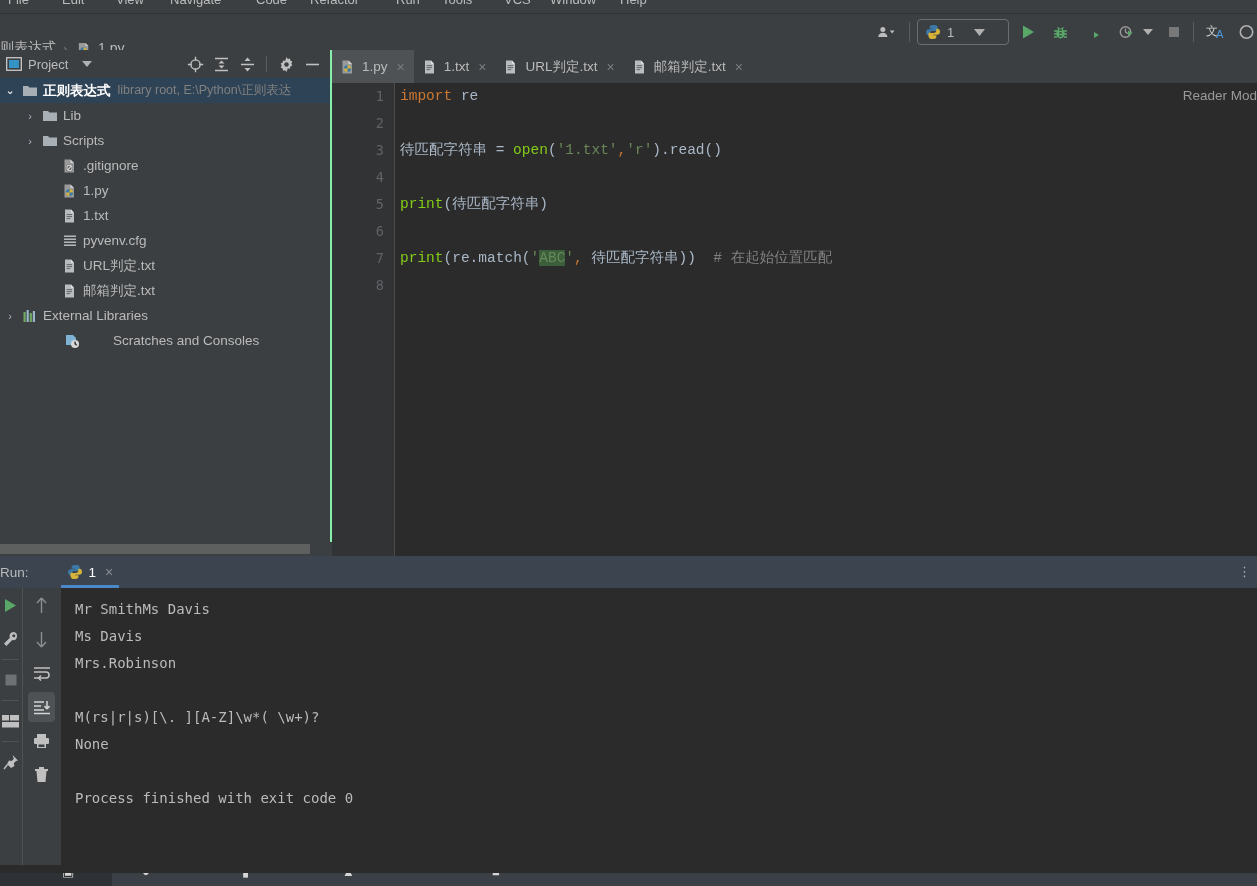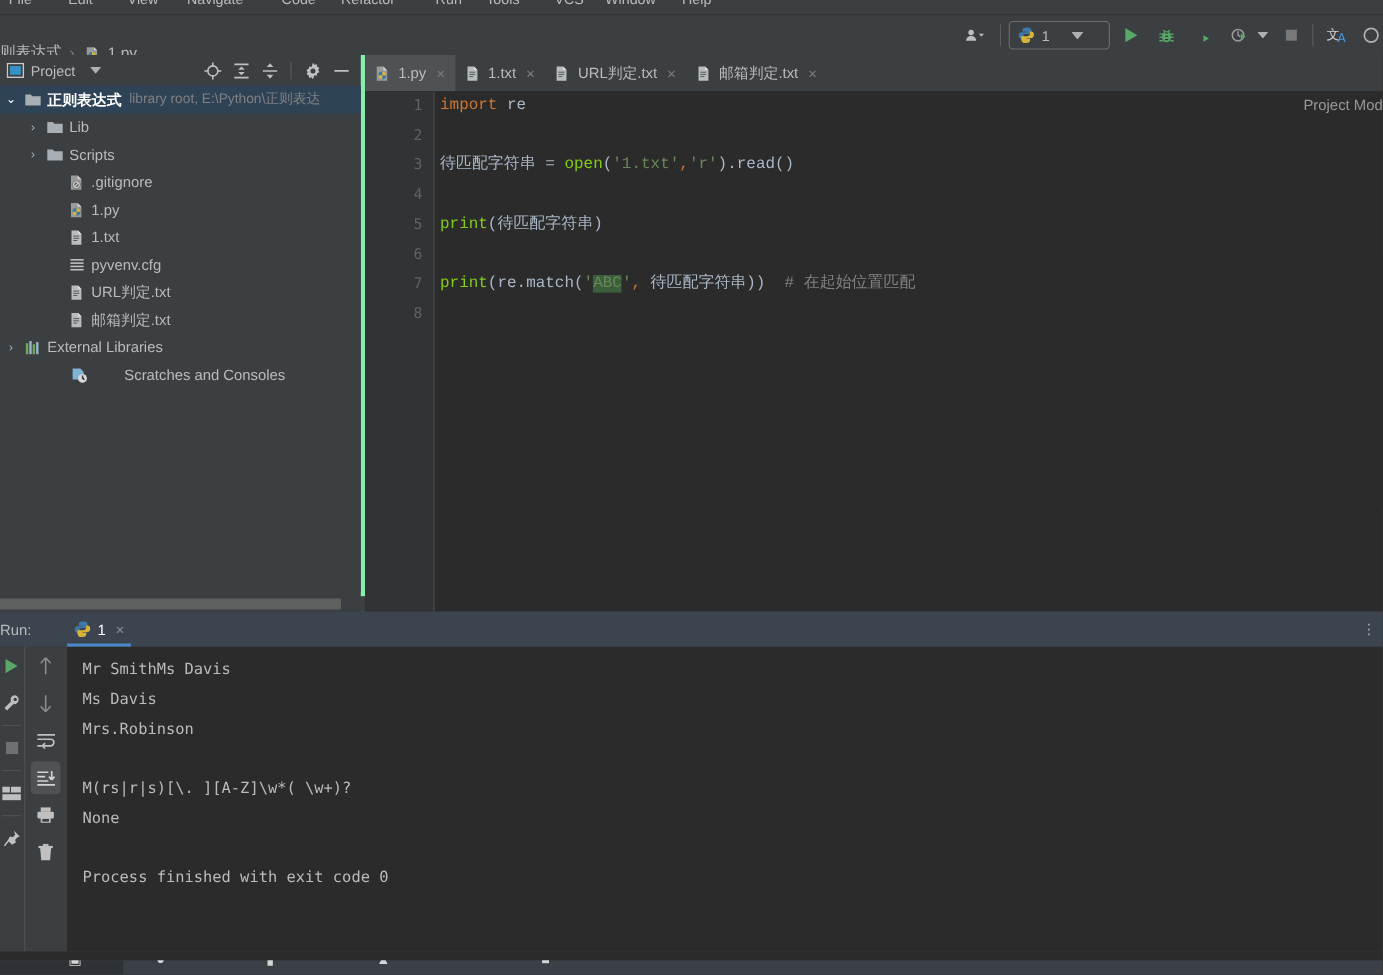--- a/index.html
+++ b/index.html
@@ -56,21 +56,21 @@
 
   
   .panel-row {
     position: absolute; left: 0; top: 50px; width: 1257px; height: 506px;
   }
 
   
   .project-panel {
     position: absolute; left: 0; top: 0; width: 332px; height: 506px;
     background: #3c3f41;
-    border-right: 4px solid #86efac;
+    border-right: 2px solid #86efac;
   }
   .project-header {
     height: 28px; display: flex; align-items: center; padding-left: 6px;
   }
   .project-title { color: #bbbbbb; font-size: 13px; margin-left: 6px; }
   .ph-icons { margin-left: auto; display: flex; align-items: center; padding-right: 6px; gap: 2px; }
   .ph-icons .ic { width: 24px; height: 22px; display:flex; align-items:center; justify-content:center; }
 
   .tree {
     position: absolute; top: 28px; left: 0; right: 0; bottom: 18px;
@@ -575,21 +575,21 @@
         <div class="code" id="code">
             <div class="cline"><span class="k-kw">import</span><span class="k-def"> re</span></div>
             <div class="cline">&nbsp;</div>
             <div class="cline"><span class="k-def">待匹配字符串 </span><span class="k-def">= </span><span class="k-fn">open</span><span class="k-def">(</span><span class="k-str">'1.txt'</span><span class="k-comma">,</span><span class="k-str">'r'</span><span class="k-def">).read()</span></div>
             <div class="cline">&nbsp;</div>
             <div class="cline"><span class="k-fn">print</span><span class="k-def">(待匹配字符串)</span></div>
             <div class="cline">&nbsp;</div>
             <div class="cline"><span class="k-fn">print</span><span class="k-def">(re.match(</span><span class="k-str">'</span><span class="k-sel">ABC</span><span class="k-str">'</span><span class="k-comma">,</span><span class="k-def"> 待匹配字符串))</span><span class="k-cmt">  # 在起始位置匹配</span></div>
             <div class="cline">&nbsp;</div>
           </div>
-        <div class="reader-mode">Project Mod</div>
+        <div class="reader-mode">Reader Mod</div>
       </div>
     </div>
   </div>
 
   <div class="run-window">
     <div class="run-tabbar">
       <span class="run-label">Run:</span>
       <div class="run-tab">
         <span class="icon">
           <svg width="16" height="16" viewBox="0 0 16 16">

